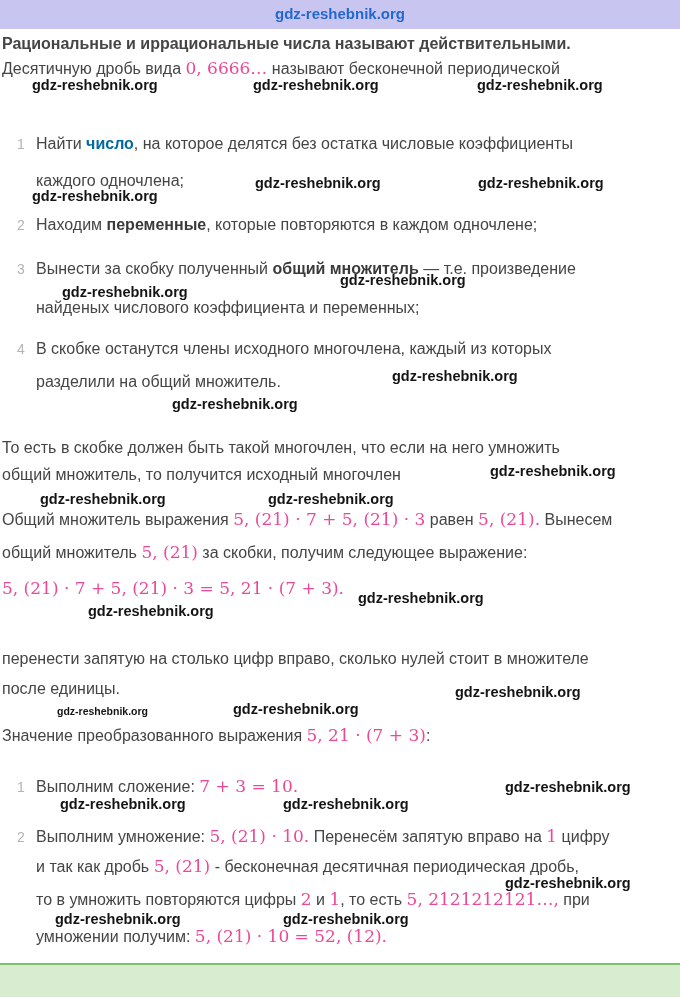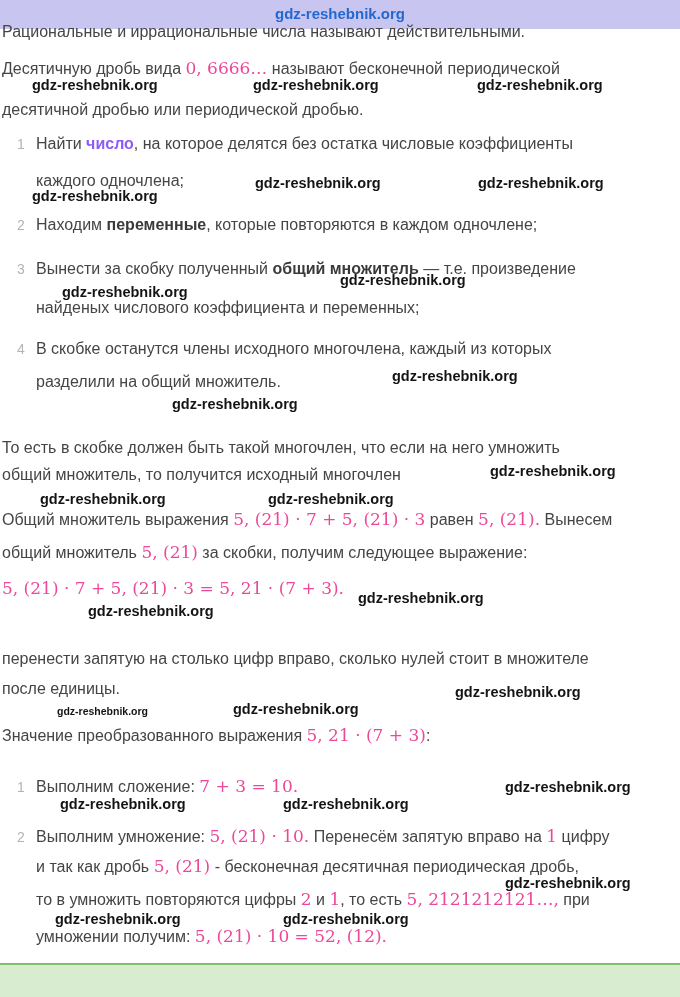--- a/index.html
+++ b/index.html
@@ -29,39 +29,38 @@
     position:absolute; font-size:14px; color:#b3b3b3; line-height:1.2;
   }
   .wm {
     position:absolute; white-space:nowrap;
     font-size:14.5px; font-weight:700; color:#141414; line-height:1.1;
   }
   .wm-sm { font-size:10.5px; }
 
   .math { font-family:"DejaVu Serif", serif; font-size:17px; color:#ec4899; }
   .b    { font-weight:700; color:#3a3a3a; }
-  .term { font-weight:700; color:#8b5cf6; }
+  .term { font-weight:700; color:#0369a1; }
 
   .footer-bar {
     position:absolute; left:0; top:963px; width:680px; height:34px;
     background:#d8edd0; border-top:2px solid #7fbf72;
   }
 </style>
 </head>
 <body>
 
 <div class="page">
 
   <div class="site-header">
     <a class="site-link">gdz-reshebnik.org</a>
   </div>
 
-  <div class="line" style="left:2px; top:22px;"><span>Рациональные и иррациональные числа называют действительными.</span></div>
+  <div class="line" style="left:2px; top:34px;font-weight:bold;"><span>Рациональные и иррациональные числа называют действительными.</span></div>
   <div class="line" style="left:2px; top:58px;"><span>Десятичную дробь вида </span><span class="math">0, 6666…</span><span> называют бесконечной периодической</span></div>
-  <div class="line" style="left:2px; top:100px;"><span>десятичной дробью или периодической дробью.</span></div>
 
   <div class="num" style="left:17px; top:136px;">1</div>
   <div class="line" style="left:36px; top:134px;"><span>Найти </span><span class="term">число</span><span>, на которое делятся без остатка числовые коэффициенты</span></div>
   <div class="line" style="left:36px; top:171px;"><span>каждого одночлена;</span></div>
 
   <div class="num" style="left:17px; top:217px;">2</div>
   <div class="line" style="left:36px; top:215px;"><span>Находим </span><span class="b">переменные</span><span>, которые повторяются в каждом одночлене;</span></div>
 
   <div class="num" style="left:17px; top:261px;">3</div>
   <div class="line" style="left:36px; top:259px;"><span>Вынести за скобку полученный </span><span class="b">общий множитель</span><span> — т.е. произведение</span></div>

